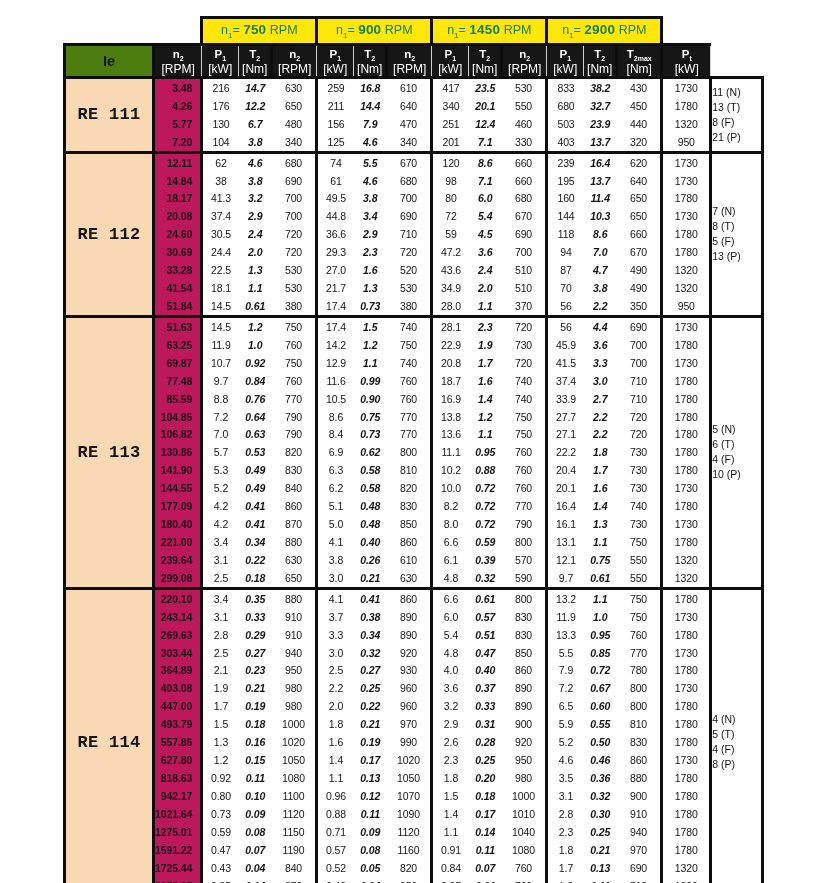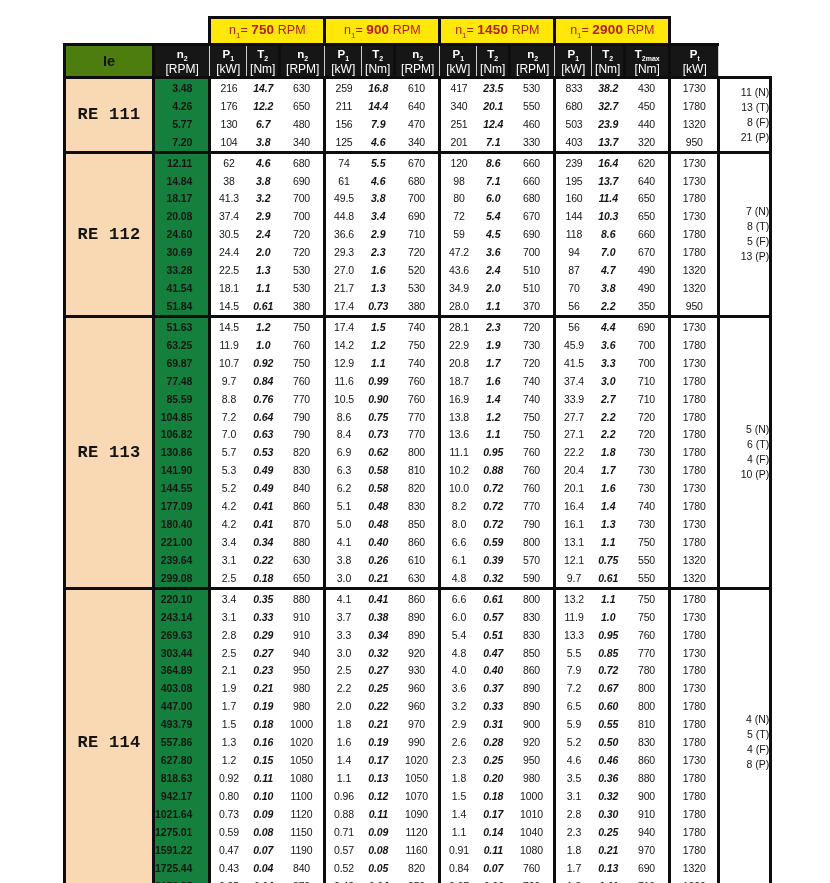--- a/index.html
+++ b/index.html
@@ -3,41 +3,41 @@
 <meta charset="utf-8">
 <style>
   html,body{margin:0;padding:0;background:#fff;}
   .page{position:relative;width:830px;height:883px;background:#ffffff;overflow:hidden;
         font-family:"Liberation Sans",sans-serif;color:#141414;}
   table.ratings{position:absolute;left:63px;top:16px;border-collapse:collapse;table-layout:fixed;}
   th,td{padding:0;margin:0;}
   
   .blank{border:none;background:transparent;}
   .yellow{background:#FFE70A;border:3px solid #0d0d0d;height:24px;text-align:center;
-          vertical-align:middle;font-size:12.5px;font-weight:normal;color:#b91c1c;}
+          vertical-align:middle;font-size:12.5px;font-weight:normal;color:#15803d;}
   .yellow b{font-size:13.5px;font-weight:bold;letter-spacing:0.2px;}
   .yellow sub{font-size:8px;}
   .ie-head{background:#4d7c0f;border:3px solid #0d0d0d;font-weight:bold;font-size:14.5px;
            text-align:center;vertical-align:middle;}
   .subhead{background:#161616;color:#fff;border-top:3px solid #0d0d0d;border-bottom:3px solid #0d0d0d;
            border-left:1.5px solid #cfcfcf;border-right:1.5px solid #cfcfcf;
            text-align:center;vertical-align:middle;height:30px;font-weight:normal;}
   .subhead .sym-line{font-weight:bold;font-size:11.5px;line-height:12px;}
   .subhead .sym-line sub{font-size:7px;font-weight:bold;}
   .subhead .unit-line{font-size:12px;line-height:9px;font-weight:normal;}
   
   td.num{font-size:10.5px;text-align:center;vertical-align:middle;height:17.93px;
          color:#141414;letter-spacing:-0.1px;}
-  td.ie{background:#15803d;font-weight:bold;text-align:right;padding-right:16px;
+  td.ie{background:#be185d;font-weight:bold;text-align:right;padding-right:8px;
         border-left:3px solid #0d0d0d;border-right:3px solid #0d0d0d;}
   td.p1{font-weight:bold;font-style:italic;}
   td.t2max{border-left:3px solid #0d0d0d;border-right:3px solid #0d0d0d;}
   td.label{background:#F9D8B4;border:3px solid #0d0d0d;font-weight:bold;font-size:17px;
            text-align:center;vertical-align:middle;letter-spacing:0.3px;font-family:Liberation Mono, monospace;}
-  td.pt{border:3px solid #0d0d0d;font-size:10.5px;text-align:right;vertical-align:middle;}
+  td.pt{border:3px solid #0d0d0d;font-size:10.5px;text-align:left;vertical-align:middle;}
   td.pt div{line-height:15px;}
   .group-start{border-left:3px solid #0d0d0d;}
   tbody tr:first-child td{border-top:3px solid #0d0d0d;}
   tbody.last tr:last-child td{border-bottom:3px solid #0d0d0d;}
 </style>
 </head>
 <body>
 
 <div class="page">
   <table class="ratings">

